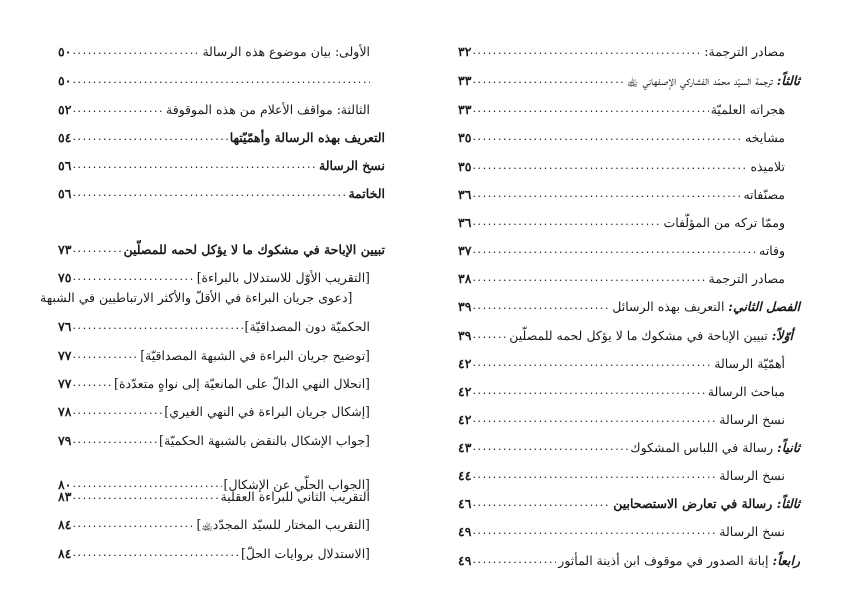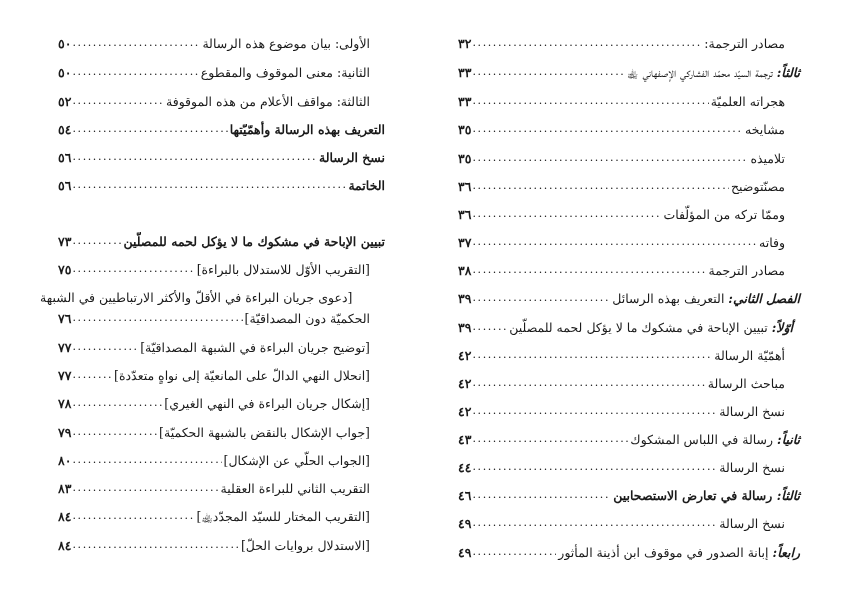--- a/index.html
+++ b/index.html
@@ -2,21 +2,21 @@
 <html><head>
 <meta charset="utf-8">
 <style>
   html, body { margin:0; padding:0; background:#ffffff; }
   body { width:849px; height:601px; position:relative; overflow:hidden;
          font-family: "DejaVu Serif", "Liberation Serif", serif; color:#1a1a1a; }
   .col { position:absolute; top:0; }
   .col-left { left:58px; width:330px; }
   .col-right { left:458px; width:344px; }
   .row { position:absolute; left:0; height:20px; display:flex; direction:ltr;
-         align-items:flex-end; font-size:12.5px; line-height:20px; white-space:nowrap; }
+         align-items:flex-end; font-size:12.5px; line-height:20px; white-space:nowrap;margin-top:8px; }
   .num { flex:0 0 auto; font-size:12.5px; font-weight:bold; padding-right:1px; }
   .dots { flex:1 1 auto; overflow:hidden; white-space:nowrap; letter-spacing:1.6px;
           font-size:11px; color:#222; margin-bottom:1px; }
   .dots::before { content:"....................................................................................................................................................................."; }
   .label { flex:0 0 auto; direction:rtl; unicode-bidi:isolate; padding-left:2px; }
   .bold .label { font-weight:bold; }
   .label .lead { font-weight:bold;font-style:italic; }
   .wrap-line { position:absolute; direction:rtl; font-size:12.5px; white-space:nowrap; line-height:20px; }
 </style>
 </head>
@@ -44,21 +44,21 @@
       <span class="label">مشايخه</span>
     </div>
   <div class="row" style="top:149px;width:327px">
       <span class="num">٣٥</span>
       <span class="dots"></span>
       <span class="label">تلاميذه</span>
     </div>
   <div class="row" style="top:177px;width:327px">
       <span class="num">٣٦</span>
       <span class="dots"></span>
-      <span class="label">مصنّتوضيح</span>
+      <span class="label">مصنّفاته</span>
     </div>
   <div class="row" style="top:205px;width:327px">
       <span class="num">٣٦</span>
       <span class="dots"></span>
       <span class="label">وممّا تركه من المؤلّفات</span>
     </div>
   <div class="row" style="top:233px;width:327px">
       <span class="num">٣٧</span>
       <span class="dots"></span>
       <span class="label">وفاته</span>
@@ -122,21 +122,20 @@
 
 <div class="col col-left">
   <div class="row" style="top:34px;width:312px">
       <span class="num">٥٠</span>
       <span class="dots"></span>
       <span class="label">الأولى: بيان موضوع هذه الرسالة</span>
     </div>
   <div class="row" style="top:63px;width:312px">
       <span class="num">٥٠</span>
       <span class="dots"></span>
-      <span class="label">الثانية: معنى الموقوف والمقطوع</span>
     </div>
   <div class="row" style="top:92px;width:312px">
       <span class="num">٥٢</span>
       <span class="dots"></span>
       <span class="label">الثالثة: مواقف الأعلام من هذه الموقوفة</span>
     </div>
   <div class="row bold" style="top:120px;width:327px">
       <span class="num">٥٤</span>
       <span class="dots"></span>
       <span class="label">التعريف بهذه الرسالة وأهمّيّتها</span>
@@ -181,21 +180,21 @@
   <div class="row" style="top:394px;width:312px">
       <span class="num">٧٨</span>
       <span class="dots"></span>
       <span class="label">[إشكال جريان البراءة في النهي الغيري]</span>
     </div>
   <div class="row" style="top:423px;width:312px">
       <span class="num">٧٩</span>
       <span class="dots"></span>
       <span class="label">[جواب الإشكال بالنقض بالشبهة الحكميّة]</span>
     </div>
-  <div class="row" style="top:451px;width:312px">
+  <div class="row" style="top:467px;width:312px">
       <span class="num">٨٠</span>
       <span class="dots"></span>
       <span class="label">[الجواب الحلّي عن الإشكال]</span>
     </div>
   <div class="row" style="top:479px;width:312px">
       <span class="num">٨٣</span>
       <span class="dots"></span>
       <span class="label">التقريب الثاني للبراءة العقلية</span>
     </div>
   <div class="row" style="top:507px;width:312px">

